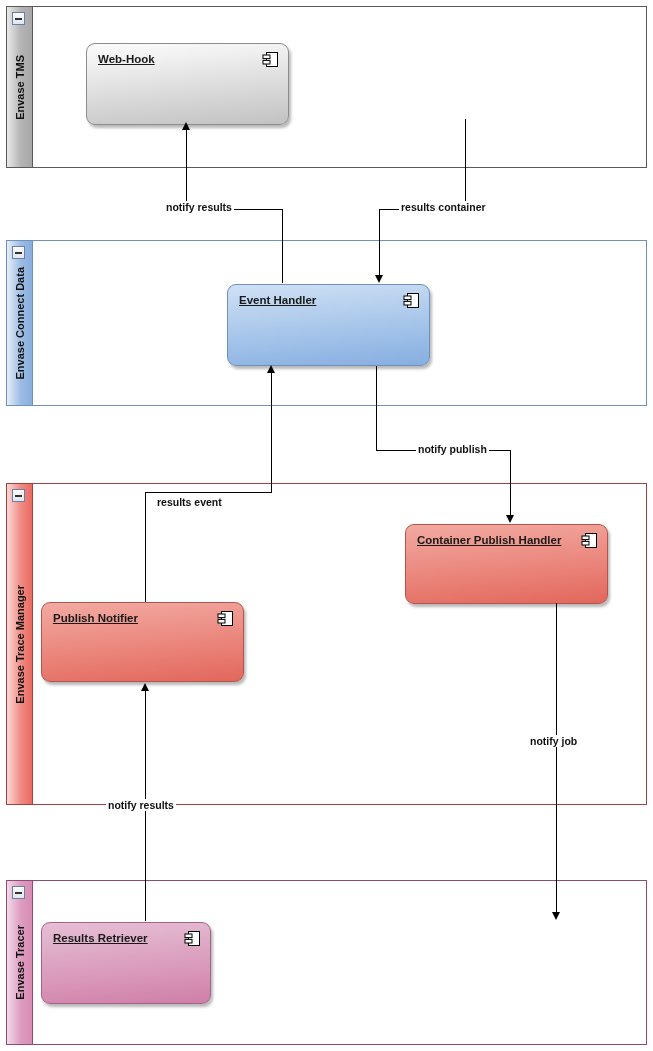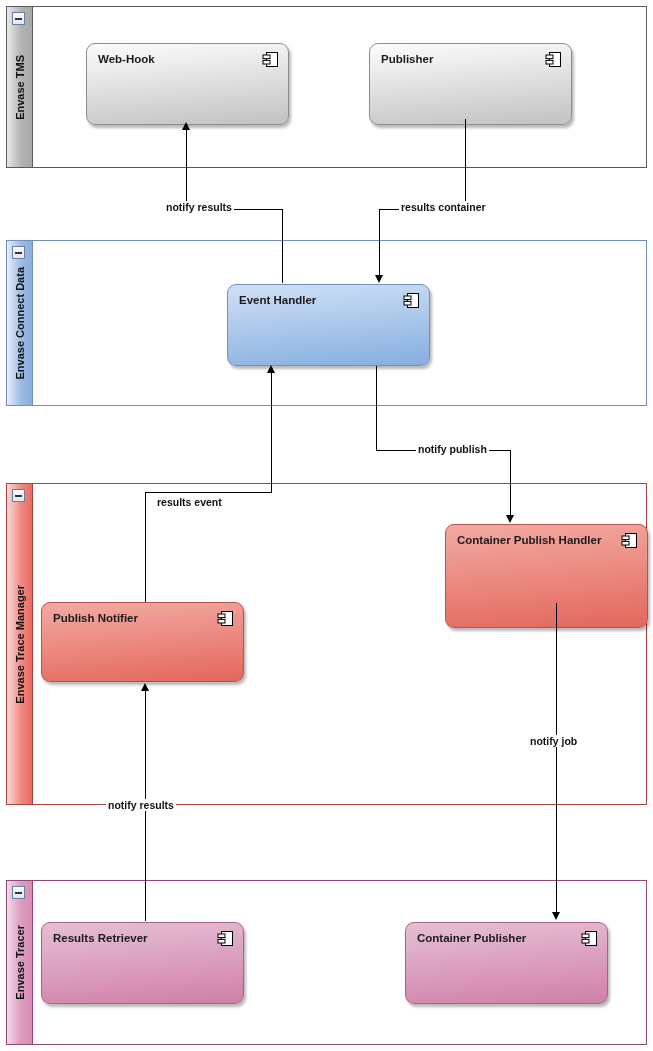--- a/index.html
+++ b/index.html
@@ -76,20 +76,21 @@
     box-shadow:2px 3px 3px rgba(0,0,0,0.28);
     overflow:hidden;
   }
   .comp .comp-name{
     position:absolute;
     left:11px; top:9px;
     font-size:11.5px;
     font-weight:bold;
     color:#1a1a1a;
     white-space:nowrap;
+    text-decoration:underline;
   }
   .c-gray{
     background:linear-gradient(175deg,#fbfbfb 0%,#f0f0f0 22%,#d8d8d8 62%,#c2c2c2 100%);
     border-color:#8d8d8d;
   }
   .c-blue{
     background:linear-gradient(175deg,#cfe0f5 0%,#bdd4ef 25%,#9fc0e8 65%,#86aee0 100%);
     border-color:#6f8fbd;
     text-align:right;
   }
@@ -155,30 +156,20 @@
       <span class="comp-name">Web-Hook</span>
       <span class="comp-icon">
         <svg width="17" height="17" viewBox="0 0 17 17">
           <rect x="4.5" y="1.5" width="11" height="14" fill="#ffffff" stroke="#000" stroke-width="1"></rect>
           <rect x="1" y="4" width="7" height="3.6" fill="#ffffff" stroke="#000" stroke-width="1"></rect>
           <rect x="1" y="9.4" width="7" height="3.6" fill="#ffffff" stroke="#000" stroke-width="1"></rect>
         </svg>
       </span>
     </div>
 
-    <div class="comp c-gray" style="left:362px; top:36px; width:203px; height:82px;">
-      <span class="comp-name">Publisher</span>
-      <span class="comp-icon">
-        <svg width="17" height="17" viewBox="0 0 17 17">
-          <rect x="4.5" y="1.5" width="11" height="14" fill="#ffffff" stroke="#000" stroke-width="1"></rect>
-          <rect x="1" y="4" width="7" height="3.6" fill="#ffffff" stroke="#000" stroke-width="1"></rect>
-          <rect x="1" y="9.4" width="7" height="3.6" fill="#ffffff" stroke="#000" stroke-width="1"></rect>
-        </svg>
-      </span>
-    </div>
   </div>
 
   <div class="frame f-blue" style="left:6px; top:240px; width:641px; height:166px;">
     <div class="frame-tab">
       <span class="frame-label">Envase Connect Data</span>
     </div>
     <div class="collapse-box">
         <i></i>
       </div>
 
@@ -206,61 +197,51 @@
       <span class="comp-name">Publish Notifier</span>
       <span class="comp-icon">
         <svg width="17" height="17" viewBox="0 0 17 17">
           <rect x="4.5" y="1.5" width="11" height="14" fill="#ffffff" stroke="#000" stroke-width="1"></rect>
           <rect x="1" y="4" width="7" height="3.6" fill="#ffffff" stroke="#000" stroke-width="1"></rect>
           <rect x="1" y="9.4" width="7" height="3.6" fill="#ffffff" stroke="#000" stroke-width="1"></rect>
         </svg>
       </span>
     </div>
 
-    <div class="comp c-red" style="left:398px; top:40px; width:203px; height:104px;margin-left:40px;">
+    <div class="comp c-red" style="left:398px; top:40px; width:203px; height:80px;">
       <span class="comp-name">Container Publish Handler</span>
       <span class="comp-icon">
         <svg width="17" height="17" viewBox="0 0 17 17">
           <rect x="4.5" y="1.5" width="11" height="14" fill="#ffffff" stroke="#000" stroke-width="1"></rect>
           <rect x="1" y="4" width="7" height="3.6" fill="#ffffff" stroke="#000" stroke-width="1"></rect>
           <rect x="1" y="9.4" width="7" height="3.6" fill="#ffffff" stroke="#000" stroke-width="1"></rect>
         </svg>
       </span>
     </div>
   </div>
 
   <div class="frame f-pink" style="left:6px; top:880px; width:641px; height:165px;">
     <div class="frame-tab">
       <span class="frame-label">Envase Tracer</span>
     </div>
     <div class="collapse-box">
         <i></i>
       </div>
 
-    <div class="comp c-pink" style="left:34px; top:41px; width:203px; height:82px;">
+    <div class="comp c-pink" style="left:34px; top:41px; width:170px; height:82px;">
       <span class="comp-name">Results Retriever</span>
       <span class="comp-icon">
         <svg width="17" height="17" viewBox="0 0 17 17">
           <rect x="4.5" y="1.5" width="11" height="14" fill="#ffffff" stroke="#000" stroke-width="1"></rect>
           <rect x="1" y="4" width="7" height="3.6" fill="#ffffff" stroke="#000" stroke-width="1"></rect>
           <rect x="1" y="9.4" width="7" height="3.6" fill="#ffffff" stroke="#000" stroke-width="1"></rect>
         </svg>
       </span>
     </div>
 
-    <div class="comp c-pink" style="left:398px; top:41px; width:203px; height:82px;">
-      <span class="comp-name">Container Publisher</span>
-      <span class="comp-icon">
-        <svg width="17" height="17" viewBox="0 0 17 17">
-          <rect x="4.5" y="1.5" width="11" height="14" fill="#ffffff" stroke="#000" stroke-width="1"></rect>
-          <rect x="1" y="4" width="7" height="3.6" fill="#ffffff" stroke="#000" stroke-width="1"></rect>
-          <rect x="1" y="9.4" width="7" height="3.6" fill="#ffffff" stroke="#000" stroke-width="1"></rect>
-        </svg>
-      </span>
-    </div>
   </div>
 
   <div class="conn v" style="left:186px; top:126px; height:84px;"></div>
   <div class="arrow up" style="left:182px; top:122px;"></div>
   <div class="conn h" style="left:186px; top:209px; width:97px;"></div>
   <div class="conn v" style="left:282px; top:209px; height:74px;"></div>
   <div class="edge-label" style="left:164px; top:201px;">notify results</div>
 
   <div class="conn v" style="left:465px; top:119px; height:91px;"></div>
   <div class="conn h" style="left:379px; top:209px; width:87px;"></div>

